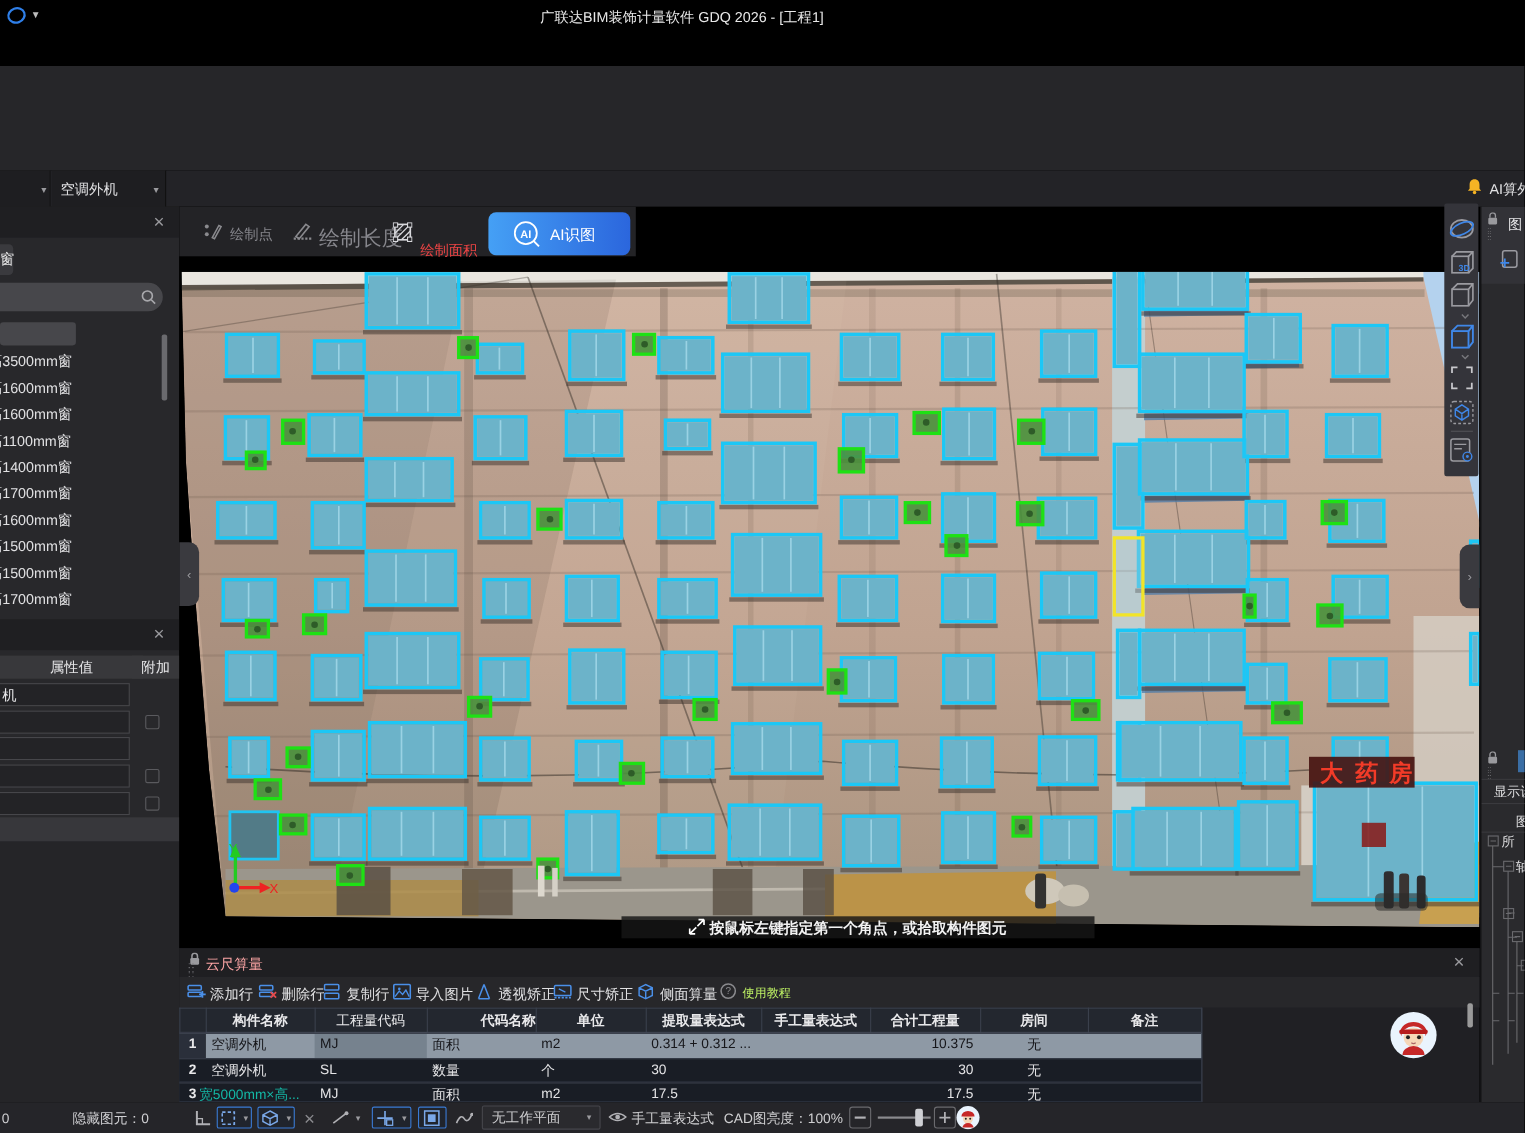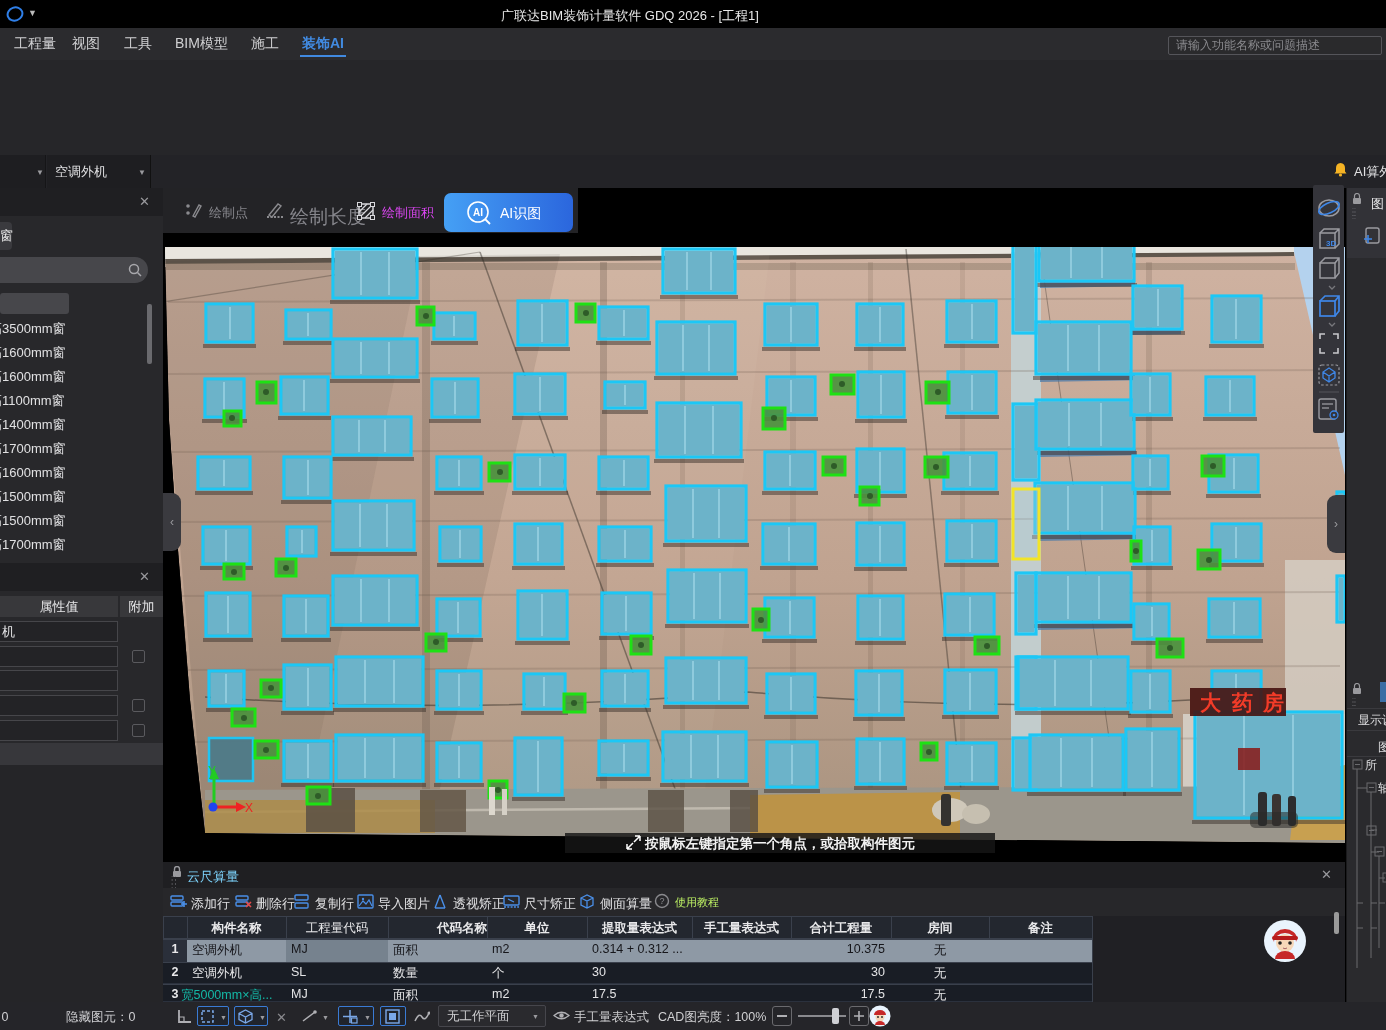--- a/index.html
+++ b/index.html
@@ -4,31 +4,21 @@
 html,body{width:1386px;height:1030px;overflow:hidden;background:#000;font-family:"Liberation Sans",sans-serif}
 #root{position:relative;width:1386px;height:1030px}
 .abs{position:absolute}
 </style></head><body>
 <div id="root">
 <div class="abs" style="left:0;top:0;width:1386px;height:28px;background:#000">
       <svg class="abs" style="left:6px;top:6px" width="18" height="16">
         <ellipse cx="9" cy="8" rx="7.5" ry="6.5" fill="none" stroke="#2f7fe8" stroke-width="2" transform="rotate(-20 9 8)"></ellipse>
       </svg>
       <div class="abs" style="left:28px;top:8px;width:12px;height:12px;color:#bbb;font-size:9px">▼</div>
-      <div class="abs" style="left:10px;top:7px;width:1240px;text-align:center;color:#e8e8e8;font-size:13px">广联达BIM装饰计量软件 GDQ 2026 - [工程1]</div>
-    </div>
-    <div class="abs" style="left:0;top:28px;width:1386px;height:32px;background:#2b2b2e">
-      <div class="abs" style="left:14px;top:7px;color:#d0d0d2;font-size:14px">工程量</div>
-      <div class="abs" style="left:72px;top:7px;color:#d0d0d2;font-size:14px">视图</div>
-      <div class="abs" style="left:124px;top:7px;color:#d0d0d2;font-size:14px">工具</div>
-      <div class="abs" style="left:175px;top:7px;color:#d0d0d2;font-size:14px">BIM模型</div>
-      <div class="abs" style="left:251px;top:7px;color:#d0d0d2;font-size:14px">施工</div>
-      <div class="abs" style="left:302px;top:7px;color:#418ae0;font-size:14px;font-weight:bold">装饰AI</div>
-      <div class="abs" style="left:300px;top:27px;width:46px;height:2px;background:#418ae0"></div>
-      <div class="abs" style="left:1168px;top:8px;width:214px;height:19px;background:#2a2a2c;border:1px solid #55555a;border-radius:2px;color:#8a8a8e;font-size:12px;line-height:17px;padding-left:7px">请输入功能名称或问题描述</div>
+      <div class="abs" style="left:0;top:7px;width:1240px;text-align:center;color:#e8e8e8;font-size:13px">广联达BIM装饰计量软件 GDQ 2026 - [工程1]</div>
     </div>
     <div class="abs" style="left:0;top:60px;width:1386px;height:95px;background:#262629"></div>
     <div class="abs" style="left:0;top:155px;width:1386px;height:33px;background:#232327">
       <div class="abs" style="left:0;top:0;width:46px;height:33px;background:#1e1e21;border-right:1px solid #151517"></div>
       <div class="abs" style="left:36px;top:13px;color:#9a9a9e;font-size:8px">▼</div>
       <div class="abs" style="left:47px;top:0;width:104px;height:33px;background:#1e1e21;border-right:1px solid #111"></div>
       <div class="abs" style="left:55px;top:8px;color:#e0e0e2;font-size:13px">空调外机</div>
       <div class="abs" style="left:138px;top:13px;color:#9a9a9e;font-size:8px">▼</div>
       <svg class="abs" style="left:1333px;top:7px" width="15" height="15">
         <path d="M7.5,1 C4.5,1 3,3.2 3,6 L3,9.5 L1.5,11.5 L13.5,11.5 L12,9.5 L12,6 C12,3.2 10.5,1 7.5,1 Z" fill="#f5b324"></path>
@@ -52,21 +42,21 @@
       <div class="abs" style="left:-11px;top:204px;color:#e0e0e2;font-size:13px;white-space:nowrap">高1100mm窗</div>
       <div class="abs" style="left:-11px;top:228px;color:#e0e0e2;font-size:13px;white-space:nowrap">高1400mm窗</div>
       <div class="abs" style="left:-11px;top:252px;color:#e0e0e2;font-size:13px;white-space:nowrap">高1700mm窗</div>
       <div class="abs" style="left:-11px;top:276px;color:#e0e0e2;font-size:13px;white-space:nowrap">高1600mm窗</div>
       <div class="abs" style="left:-11px;top:300px;color:#e0e0e2;font-size:13px;white-space:nowrap">高1500mm窗</div>
       <div class="abs" style="left:-11px;top:324px;color:#e0e0e2;font-size:13px;white-space:nowrap">高1500mm窗</div>
       <div class="abs" style="left:-11px;top:348px;color:#e0e0e2;font-size:13px;white-space:nowrap">高1700mm窗</div>
       <div class="abs" style="left:147px;top:116px;width:5px;height:60px;background:#6a6a6e;border-radius:2px"></div>
       <div class="abs" style="left:0;top:375px;width:163px;height:28px;background:#1f1f22"></div>
       <div class="abs" style="left:139px;top:381px;color:#9a9a9e;font-size:13px">✕</div>
-      <div class="abs" style="left:0;top:408px;width:118px;height:21px;background:#38383b;color:#e6e6e8;font-size:13px;text-align:center;line-height:21px">属性值</div>
+      <div class="abs" style="left:0;top:408px;width:130px;height:21px;background:#38383b;color:#e6e6e8;font-size:13px;text-align:center;line-height:21px">属性值</div>
       <div class="abs" style="left:120px;top:408px;width:43px;height:21px;background:#38383b;color:#e6e6e8;font-size:13px;text-align:center;line-height:21px">附加</div>
       <div class="abs" style="left:-2px;top:433px;width:120px;height:21px;background:#232326;border:1px solid #46464a;color:#e6e6e8;font-size:13px;line-height:19px;padding-left:3px">机</div>
       <div class="abs" style="left:-2px;top:458px;width:120px;height:21px;background:#232326;border:1px solid #46464a;color:#e6e6e8;font-size:13px;line-height:19px;padding-left:3px"></div>
       <div class="abs" style="left:132px;top:462px;width:13px;height:13px;border:1.5px solid #5a5a5e;border-radius:2px"></div>
       <div class="abs" style="left:-2px;top:482px;width:120px;height:21px;background:#232326;border:1px solid #46464a;color:#e6e6e8;font-size:13px;line-height:19px;padding-left:3px"></div>
       <div class="abs" style="left:-2px;top:507px;width:120px;height:21px;background:#232326;border:1px solid #46464a;color:#e6e6e8;font-size:13px;line-height:19px;padding-left:3px"></div>
       <div class="abs" style="left:132px;top:511px;width:13px;height:13px;border:1.5px solid #5a5a5e;border-radius:2px"></div>
       <div class="abs" style="left:-2px;top:532px;width:120px;height:21px;background:#232326;border:1px solid #46464a;color:#e6e6e8;font-size:13px;line-height:19px;padding-left:3px"></div>
       <div class="abs" style="left:132px;top:536px;width:13px;height:13px;border:1.5px solid #5a5a5e;border-radius:2px"></div>
       <div class="abs" style="left:0;top:555px;width:163px;height:22px;background:#37373b"></div>
@@ -625,21 +615,21 @@
     </svg>
     <div class="abs" style="left:290px;top:204px;color:#86868c;font-size:19px">绘制长度</div>
     <svg class="abs" style="left:357px;top:202px" width="18" height="18">
       <rect x="2" y="2" width="14" height="14" fill="none" stroke="#d8d8dc" stroke-width="1.5"></rect>
       <path d="M2,16 L16,2 M2,10 L10,2 M8,16 L16,8" stroke="#d8d8dc" stroke-width="1.2"></path>
       <rect x="0.5" y="0.5" width="4" height="4" fill="#232326" stroke="#d8d8dc" stroke-width="1"></rect>
       <rect x="13.5" y="0.5" width="4" height="4" fill="#232326" stroke="#d8d8dc" stroke-width="1"></rect>
       <rect x="0.5" y="13.5" width="4" height="4" fill="#232326" stroke="#d8d8dc" stroke-width="1"></rect>
       <rect x="13.5" y="13.5" width="4" height="4" fill="#232326" stroke="#d8d8dc" stroke-width="1"></rect>
     </svg>
-    <div class="abs" style="left:382px;top:204px;color:#d946ef;font-size:13px">绘制面积</div>
+    <div class="abs" style="left:382px;top:219px;color:#ef4444;font-size:13px">绘制面积</div>
     <div class="abs" style="left:444px;top:193px;width:129px;height:39px;border-radius:7px;background:linear-gradient(90deg,#45a0f5,#2b66dd)"></div>
     <svg class="abs" style="left:466px;top:200px" width="26" height="26">
       <circle cx="12" cy="12" r="10" fill="none" stroke="#fff" stroke-width="1.6"></circle>
       <line x1="19" y1="19" x2="24" y2="24" stroke="#fff" stroke-width="1.8"></line>
       <text x="12" y="16" font-size="10" font-weight="bold" fill="#fff" text-anchor="middle" font-family="Liberation Sans">AI</text>
     </svg>
     <div class="abs" style="left:500px;top:205px;color:#fff;font-size:14px">AI识图</div>
     <div class="abs" style="left:565px;top:833px;width:430px;height:20px;background:rgba(22,22,22,0.82)"></div>
     <svg class="abs" style="left:625px;top:834px" width="17" height="17">
       <path d="M2,15 L8,9 M2,15 L2,10 M2,15 L7,15" stroke="#fff" stroke-width="1.5" fill="none"></path>
@@ -671,21 +661,21 @@
       <circle cx="19" cy="220" r="4" fill="#34343a" stroke="#3f87e8" stroke-width="1.3"></circle>
       <circle cx="19" cy="220" r="1.3" fill="#3f87e8"></circle>
     </svg>
     <div class="abs" style="left:163px;top:862px;width:1182px;height:140px;background:#202024">
       <div class="abs" style="left:0;top:0;width:1182px;height:26px;background:#1f1f22"></div>
       <svg class="abs" style="left:8px;top:4px" width="12" height="20">
         <rect x="2" y="5" width="8" height="6" rx="1" fill="#9a9a9e"></rect>
         <path d="M3.5,5 L3.5,3 A2.5,2.5 0 0,1 8.5,3 L8.5,5" fill="none" stroke="#9a9a9e" stroke-width="1.4"></path>
       </svg>
       <div class="abs" style="left:8px;top:14px;color:#77777c;font-size:8px;letter-spacing:1px;line-height:4px">::<br>::<br>::</div>
-      <div class="abs" style="left:24px;top:6px;color:#7dd3fc;font-size:13px">云尺算量</div>
+      <div class="abs" style="left:24px;top:6px;color:#fca5a5;font-size:13px">云尺算量</div>
       <div class="abs" style="left:1158px;top:5px;color:#9a9a9e;font-size:13px">✕</div>
       <div class="abs" style="left:0;top:26px;width:1182px;height:28px;background:#27272a"></div>
       <svg class="abs" style="left:7px;top:31px" width="18" height="17">
         <rect x="1" y="3" width="12" height="4" rx="1" fill="none" stroke="#4a8fe8" stroke-width="1.4"></rect>
         <rect x="1" y="9" width="12" height="4" rx="1" fill="none" stroke="#4a8fe8" stroke-width="1.4"></rect>
         <path d="M11,11 h6 M14,8 v6" stroke="#4a8fe8" stroke-width="1.6"></path>
       </svg>
       <div class="abs" style="left:28px;top:33px;color:#e0e0e2;font-size:13px">添加行</div>
       <svg class="abs" style="left:72px;top:31px" width="18" height="17">
         <rect x="1" y="3" width="12" height="4" rx="1" fill="none" stroke="#4a8fe8" stroke-width="1.4"></rect>

